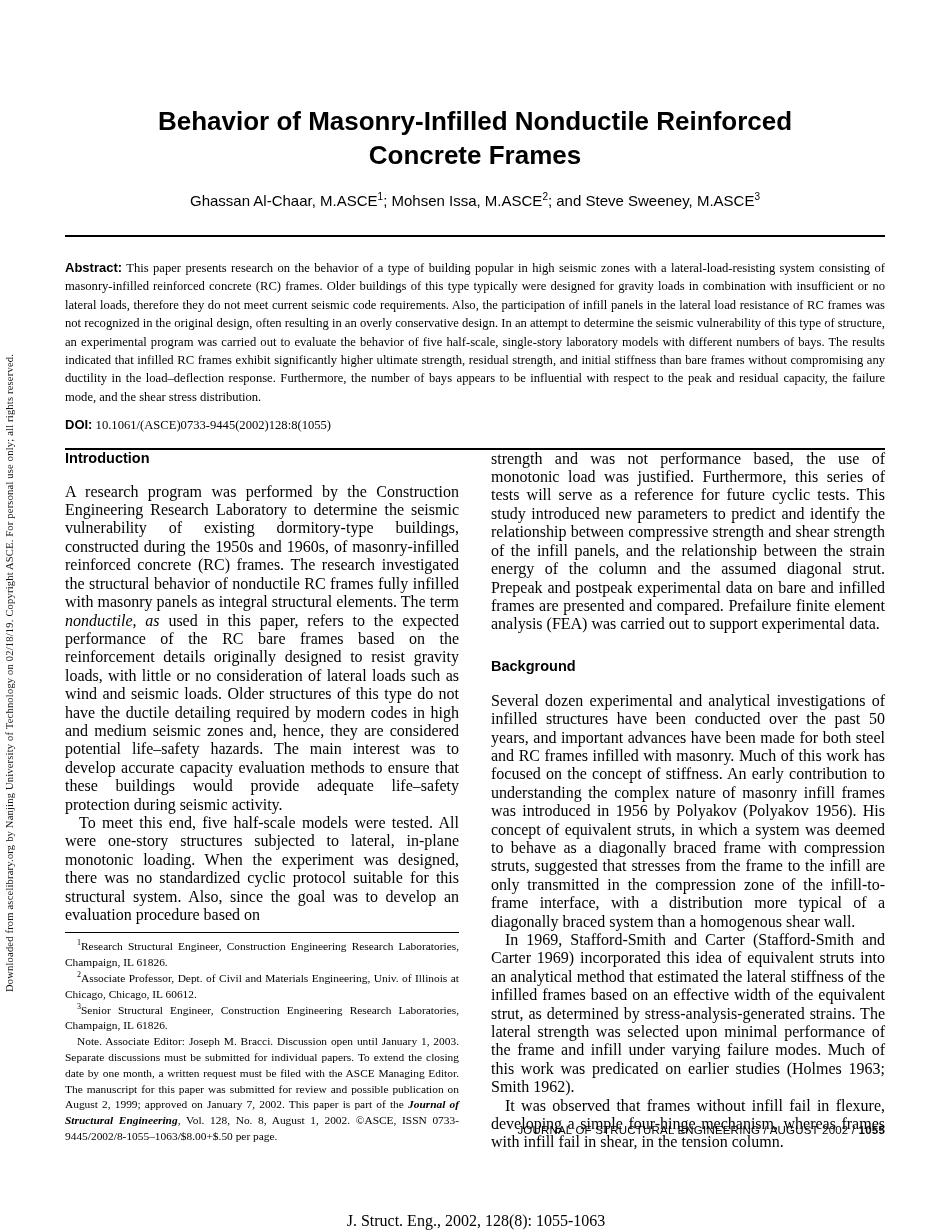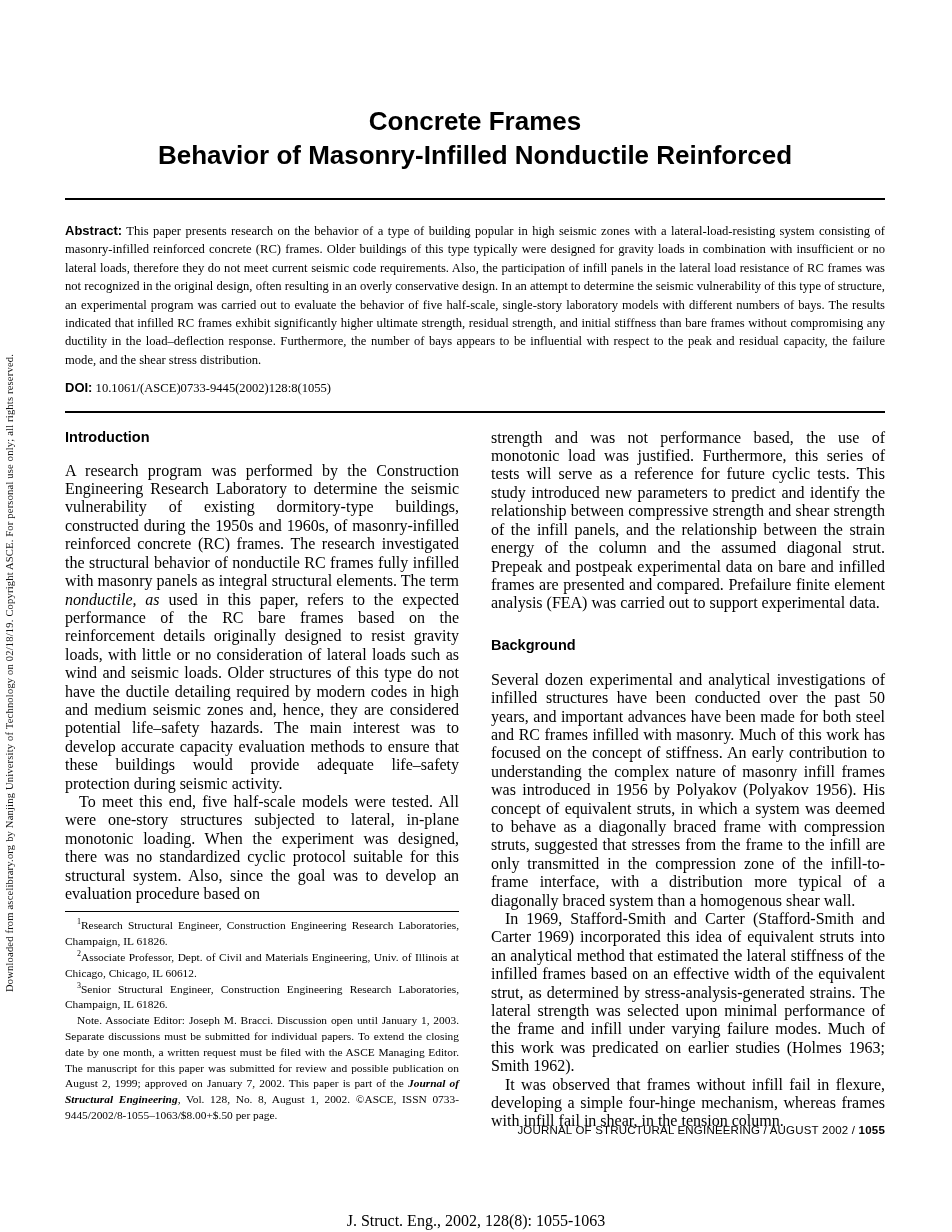--- a/index.html
+++ b/index.html
@@ -29,21 +29,21 @@
   .rule-top { margin-top: 26px; border-top: 2px solid #000; }
   .rule-bottom { margin-top: 13px; border-top: 2px solid #000; }
   .abstract, .doi-line, .kw-line {
     font-size: 12.6px; line-height: 18.4px; text-align: justify;
     hyphens: auto; -webkit-hyphens: auto;
   }
   .abstract { margin-top: 22px; }
   .doi-line { margin-top: 10px; text-align: left; }
   .kw-line { margin-top: 11px; text-align: left; }
   .blabel { font-family: "Liberation Sans", sans-serif; font-weight: bold; font-size: 13px; }
-  .columns { margin-top: 16px; display: flex; justify-content: space-between; }
+  .columns { display: flex; justify-content: space-between; }
   .col { width: 394px; }
   .section-heading {
     font-family: "Liberation Sans", sans-serif; font-weight: bold;
     font-size: 14.5px; margin-bottom: 17px;
   }
   .section-heading.spaced { margin-top: 24px; margin-bottom: 18px; }
   .body-para {
     font-size: 16px; line-height: 18.4px; text-align: justify;
     hyphens: auto; -webkit-hyphens: auto;
   }
@@ -66,24 +66,25 @@
   }
 </style>
 </head>
 <body>
 
 <div class="watermark">Downloaded from ascelibrary.org by Nanjing University of Technology on 02/18/19. Copyright ASCE. For personal use only; all rights reserved.</div>
 
 <div class="content">
 
   <h1 class="title">
+    <span class="title-line">Behavior of Masonry-Infilled Nonductile Reinforced</span>
     <span class="title-line">Concrete Frames</span>
-    <span class="title-line">Behavior of Masonry-Infilled Nonductile Reinforced</span>
   </h1>
 
+  <div class="authors"><span>Ghassan Al-Chaar, M.ASCE</span><sup>1</sup><span>; </span><span>Mohsen Issa, M.ASCE</span><sup>2</sup><span>; and </span><span>Steve Sweeney, M.ASCE</span><sup>3</sup></div>
 
   <div class="rule-top"></div>
 
   <p class="abstract"><span class="blabel">Abstract:</span><span> This paper presents research on the behavior of a type of building popular in high seismic zones with a lateral-load-resisting system consisting of masonry-infilled reinforced concrete (RC) frames. Older buildings of this type typically were designed for gravity loads in combination with insufficient or no lateral loads, therefore they do not meet current seismic code requirements. Also, the participation of infill panels in the lateral load resistance of RC frames was not recognized in the original design, often resulting in an overly conservative design. In an attempt to determine the seismic vulnerability of this type of structure, an experimental program was carried out to evaluate the behavior of five half-scale, single-story laboratory models with different numbers of bays. The results indicated that infilled RC frames exhibit significantly higher ultimate strength, residual strength, and initial stiffness than bare frames without compromising any ductility in the load–deflection response. Furthermore, the number of bays appears to be influential with respect to the peak and residual capacity, the failure mode, and the shear stress distribution.</span></p>
 
   <p class="doi-line"><span class="blabel">DOI:</span><span> 10.1061/(ASCE)0733-9445(2002)128:8(1055)</span></p>
 
 
   <div class="rule-bottom"></div>
 

